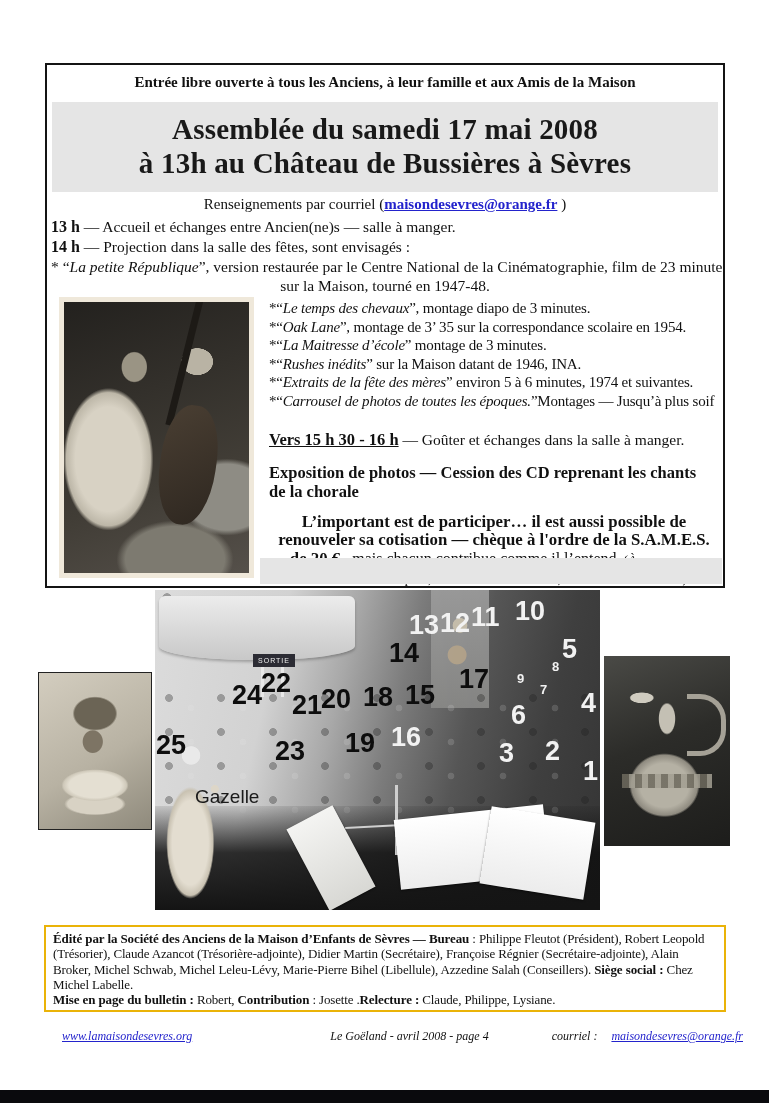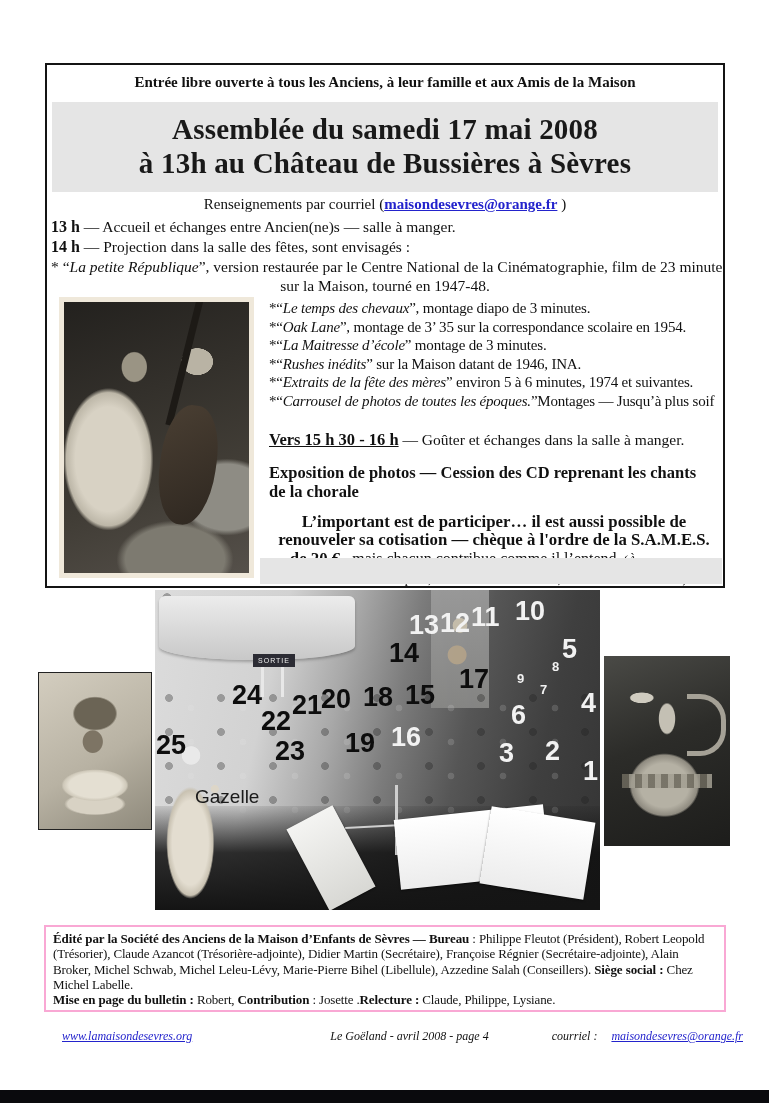--- a/index.html
+++ b/index.html
@@ -99,21 +99,21 @@
         radial-gradient(ellipse 44px 40px at 48% 68%, #b5b1a4 0 55%, #8f8b80 75%, transparent 80%),
         radial-gradient(ellipse 14px 26px at 50% 33%, #c4c0b4 0 55%, transparent 62%),
         radial-gradient(ellipse 20px 9px at 30% 22%, #cfcbbf 0 55%, transparent 62%),
         linear-gradient(160deg,#4a4a46 0%,#2c2c29 45%,#1d1d1b 100%);}
   .jug-band{position:absolute;left:14%;top:62%;width:72%;height:14px;
       background:repeating-linear-gradient(90deg,#6e6a5e 0 7px,#a39f92 7px 13px);opacity:.85;}
   .jug-handle{position:absolute;left:66%;top:20%;width:34px;height:52px;border:5px solid #a5a196;
       border-left:none;border-radius:0 26px 26px 0;}
 
   
-  .bottom-box{position:absolute;left:44px;top:925px;width:682px;height:87px;border:2px solid #f9a8d4;
+  .bottom-box{position:absolute;left:44px;top:925px;width:682px;height:87px;border:2px solid #eab308;
       box-sizing:border-box;padding:4px 7px;font-size:13px;line-height:15.3px;letter-spacing:-0.15px;overflow:hidden;}
   .bottom-box b{letter-spacing:-0.1px;}
 
   
   .footer{position:absolute;left:0;top:1029px;width:769px;height:18px;font-size:12px;font-style:italic;}
   .footer .site{position:absolute;left:62px;color:#2323cc;text-decoration:underline;}
   .footer .center{position:absolute;left:50%;transform:translateX(-50%);margin-left:25px;color:#111;}
   .footer .right{position:absolute;right:26px;color:#111;text-align:center;}
   .footer .right a{color:#2323cc;text-decoration:underline;font-style:italic;margin-left:14px;}
 
@@ -202,21 +202,21 @@
         <span class="num w xl" style="left: 360px; top: 8px;">10</span>
         <span class="num w xl" style="left: 316px; top: 14px;">11</span>
         <span class="num w xl" style="left: 285px; top: 20px;">12</span>
         <span class="num w xl" style="left: 254px; top: 22px;">13</span>
         <span class="num w xl" style="left: 407px; top: 46px;">5</span>
         <span class="num k xl" style="left: 234px; top: 50px;">14</span>
         <span class="num w sm" style="left: 397px; top: 70px;">8</span>
         <span class="num k xl" style="left: 304px; top: 76px;">17</span>
         <span class="num w sm" style="left: 362px; top: 82px;">9</span>
         <span class="num w sm" style="left: 385px; top: 93px;">7</span>
-        <span class="num k xl" style="left: 106px; top: 80px; margin-top: 38px;">22</span>
+        <span class="num k xl" style="left: 106px; top: 80px;">22</span>
         <span class="num k xl" style="left: 77px; top: 92px;">24</span>
         <span class="num k xl" style="left: 137px; top: 102px;">21</span>
         <span class="num k xl" style="left: 166px; top: 96px;">20</span>
         <span class="num k xl" style="left: 208px; top: 94px;">18</span>
         <span class="num k xl" style="left: 250px; top: 92px;">15</span>
         <span class="num w xl" style="left: 426px; top: 100px;">4</span>
         <span class="num w xl" style="left: 356px; top: 112px;">6</span>
         <span class="num w xl" style="left: 236px; top: 134px;">16</span>
         <span class="num k xl" style="left: 190px; top: 140px;">19</span>
         <span class="num k xl" style="left: 120px; top: 148px; text-align: right;">23</span>

